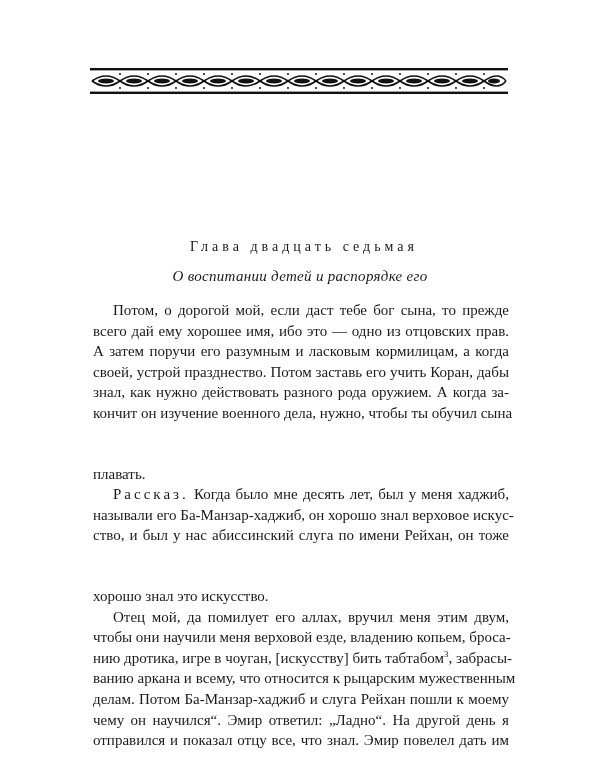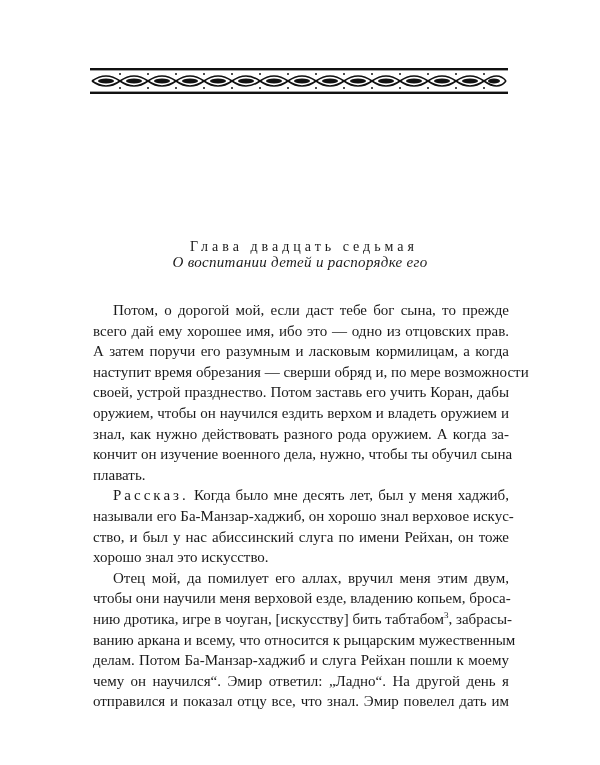--- a/index.html
+++ b/index.html
@@ -1,26 +1,26 @@
 <!DOCTYPE html>
 <html><head>
   <meta charset="utf-8">
   <style>
     html, body { margin: 0; padding: 0; background: #ffffff; }
     body { width: 600px; height: 765px; position: relative; overflow: hidden;
       font-family: "DejaVu Serif", "Liberation Serif", serif; color: #1a1a1a; }
     .ornament { position: absolute; left: 90px; top: 68px; width: 418px; height: 26px; }
     .chapter-title { position: absolute; top: 239px; left: 4px; width: 600px; text-align: center;
       font-family: "Liberation Serif", serif; font-size: 14px; letter-spacing: 4px; }
-    .chapter-subtitle { position: absolute; top: 254px; left: 0; width: 600px; text-align: center;
+    .chapter-subtitle { position: absolute; top: 268px; left: 0; width: 600px; text-align: center;
       font-family: "Liberation Serif", serif; font-style: italic; font-size: 15px; letter-spacing: 0.3px; }
     .body-text { position: absolute; left: 93px; top: 300px; width: 416px; }
     .line { font-family: "Liberation Serif", serif; font-size: 15px; height: 20.6px; line-height: 20.6px;
       white-space: nowrap; text-align: justify; text-align-last: justify; }
-    .line.last { text-align-last: left; }
+    .line.last { text-align-last: left; margin-top: 40px; }
     .line.indent { padding-left: 20px; }
     .spaced { letter-spacing: 3px; }
     sup { font-size: 9px; line-height: 0; vertical-align: 6px; }
   </style>
 </head>
 <body>
 
 <svg class="ornament" viewBox="0 0 418 26" preserveAspectRatio="none">
   <rect x="0" y="0" width="418" height="2.4" fill="#111"></rect>
   <rect x="0" y="23.6" width="418" height="2.4" fill="#111"></rect>
@@ -75,23 +75,21 @@
   </g>
 </svg>
 
 <div class="chapter-title">Глава двадцать седьмая</div>
 <div class="chapter-subtitle">О воспитании детей и распорядке его</div>
 
 <div class="body-text">
   <div class="line indent">Потом, о дорогой мой, если даст тебе бог сына, то прежде</div>
   <div class="line">всего дай ему хорошее имя, ибо это — одно из отцовских прав.</div>
   <div class="line">А затем поручи его разумным и ласковым кормилицам, а когда</div>
-  <div class="line">наступит время обрезания — сверши обряд и, по мере возможности</div>
   <div class="line">своей, устрой празднество. Потом заставь его учить Коран, дабы</div>
-  <div class="line">оружием, чтобы он научился ездить верхом и владеть оружием и</div>
   <div class="line">знал, как нужно действовать разного рода оружием. А когда за-</div>
   <div class="line">кончит он изучение военного дела, нужно, чтобы ты обучил сына</div>
   <div class="line last">плавать.</div>
   <div class="line indent"><span class="spaced">Рассказ.</span><span> Когда было мне десять лет, был у меня хаджиб,</span></div>
   <div class="line">называли его Ба-Манзар-хаджиб, он хорошо знал верховое искус-</div>
   <div class="line">ство, и был у нас абиссинский слуга по имени Рейхан, он тоже</div>
   <div class="line last">хорошо знал это искусство.</div>
   <div class="line indent">Отец мой, да помилует его аллах, вручил меня этим двум,</div>
   <div class="line">чтобы они научили меня верховой езде, владению копьем, броса-</div>
   <div class="line"><span>нию дротика, игре в чоуган, [искусству] бить табтабом</span><sup>3</sup><span>, забрасы-</span></div>

